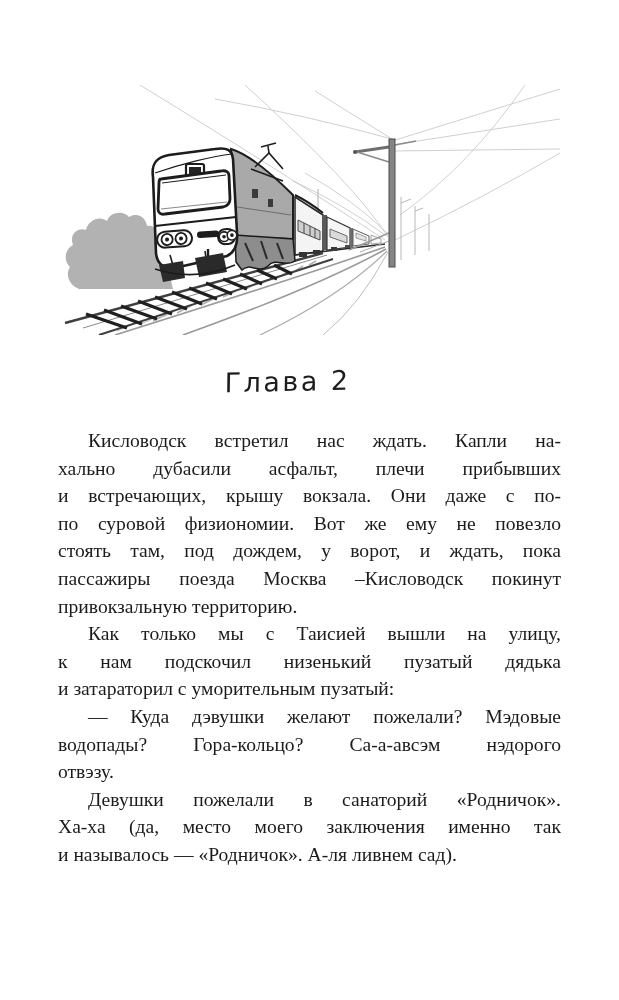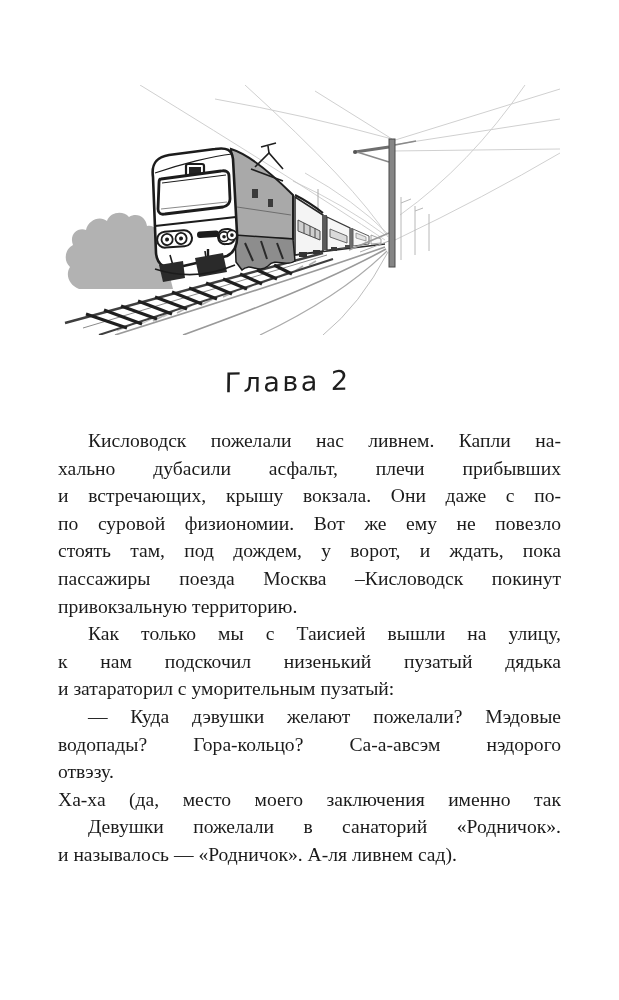--- a/index.html
+++ b/index.html
@@ -198,34 +198,34 @@
         <path d="M334,156 L305,167" stroke="#ababab" stroke-width="1" fill="none"></path>
         <circle cx="300" cy="67" r="2" fill="#555555"></circle>
         <rect x="334" y="54" width="6" height="128" fill="#858585" stroke="#4a4a4a" stroke-width="1"></rect>
       </g>
     </svg>
   </div>
 
   <div class="chapter">Глава 2</div>
 
   <div class="textblock">
-    <div class="tline first">Кисловодск пожелали нас ливнем. Капли на-</div>
+    <div class="tline first">Кисловодск встретил нас ждать. Капли на-</div>
     <div class="tline">хально дубасили асфальт, плечи прибывших</div>
     <div class="tline">и встречающих, крышу вокзала. Они даже с по-</div>
     <div class="tline">по суровой физиономии. Вот же ему не повезло</div>
     <div class="tline">стоять там, под дождем, у ворот, и ждать, пока</div>
     <div class="tline">пассажиры поезда Москва –Кисловодск покинут</div>
     <div class="tline last">привокзальную территорию.</div>
 
     <div class="tline first">Как только мы с Таисией вышли на улицу,</div>
     <div class="tline">к нам подскочил низенький пузатый дядька</div>
     <div class="tline last">и затараторил с уморительным пузатый:</div>
 
     <div class="tline first">— Куда дэвушки желают пожелали? Мэдовые</div>
     <div class="tline">водопады? Гора-кольцо? Са-а-авсэм нэдорого</div>
     <div class="tline last">отвэзу.</div>
 
+    <div class="tline first">Девушки пожелали в санаторий «Родничок».</div>
     <div class="tline">Ха-ха (да, место моего заключения именно так</div>
-    <div class="tline first">Девушки пожелали в санаторий «Родничок».</div>
     <div class="tline last">и называлось — «Родничок». А-ля ливнем сад).</div>
   </div>
 
 </div>
 
 </body></html>

